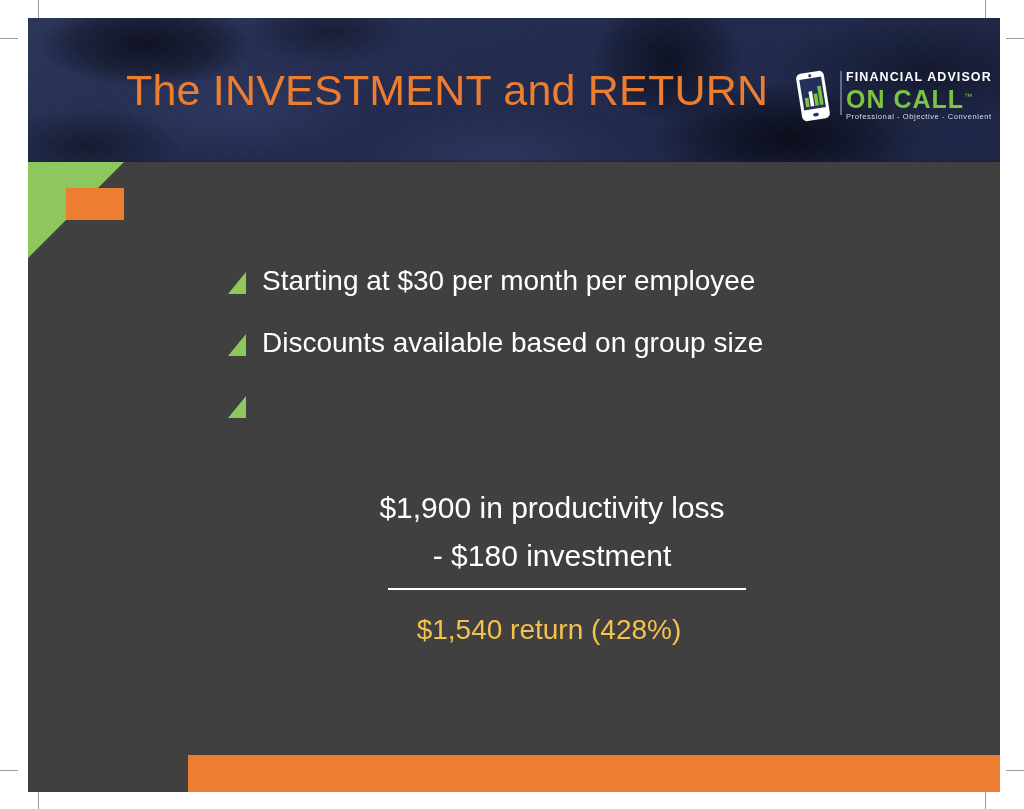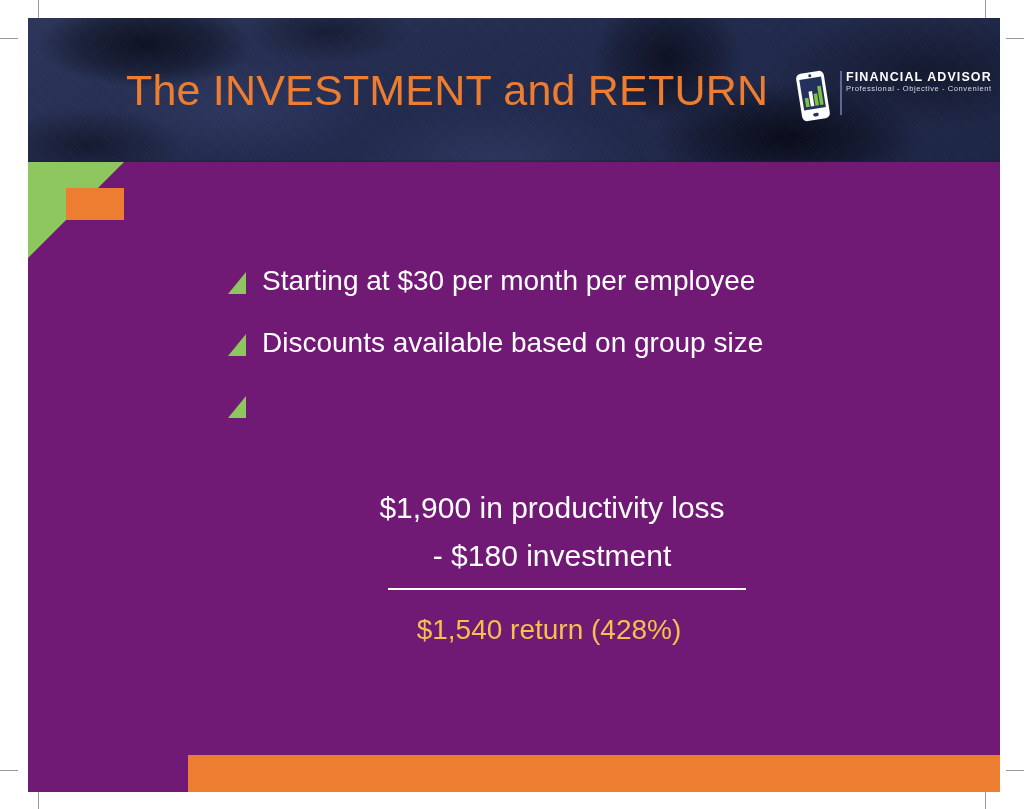--- a/index.html
+++ b/index.html
@@ -20,21 +20,21 @@
   .cm-v { width: 1px; }
   .cm-h { height: 1px; }
 
   
   .slide {
     position: absolute;
     left: 28px;
     top: 18px;
     width: 972px;
     height: 774px;
-    background: #701a75;
+    background: #404040;
     overflow: hidden;
   }
 
   
   .banner {
     position: absolute;
     left: 0; top: 0;
     width: 972px;
     height: 144px;
     background-color: #242D51;
@@ -257,20 +257,21 @@
           <rect x="14.5" y="30" width="3.6" height="9" fill="#7DC242"></rect>
           <rect x="19.2" y="24" width="3.6" height="15" fill="#ffffff"></rect>
           <rect x="23.9" y="27" width="3.6" height="12" fill="#7DC242"></rect>
           <rect x="28.6" y="20" width="3.6" height="19" fill="#7DC242"></rect>
         </g>
       </svg>
     </div>
     <div class="logo-divider"></div>
     <div class="logo-text">
       <div class="logo-line1">FINANCIAL ADVISOR</div>
+      <div class="logo-line2"><span>ON CALL</span><span class="logo-tm">™</span></div>
       <div class="logo-line3">Professional - Objective - Convenient</div>
     </div>
   </div>
 
   <div class="deco-triangle"></div>
   <div class="deco-square"></div>
 
   <div class="bullets">
     <div class="bullet-row">
       <div class="bullet-marker"></div>

